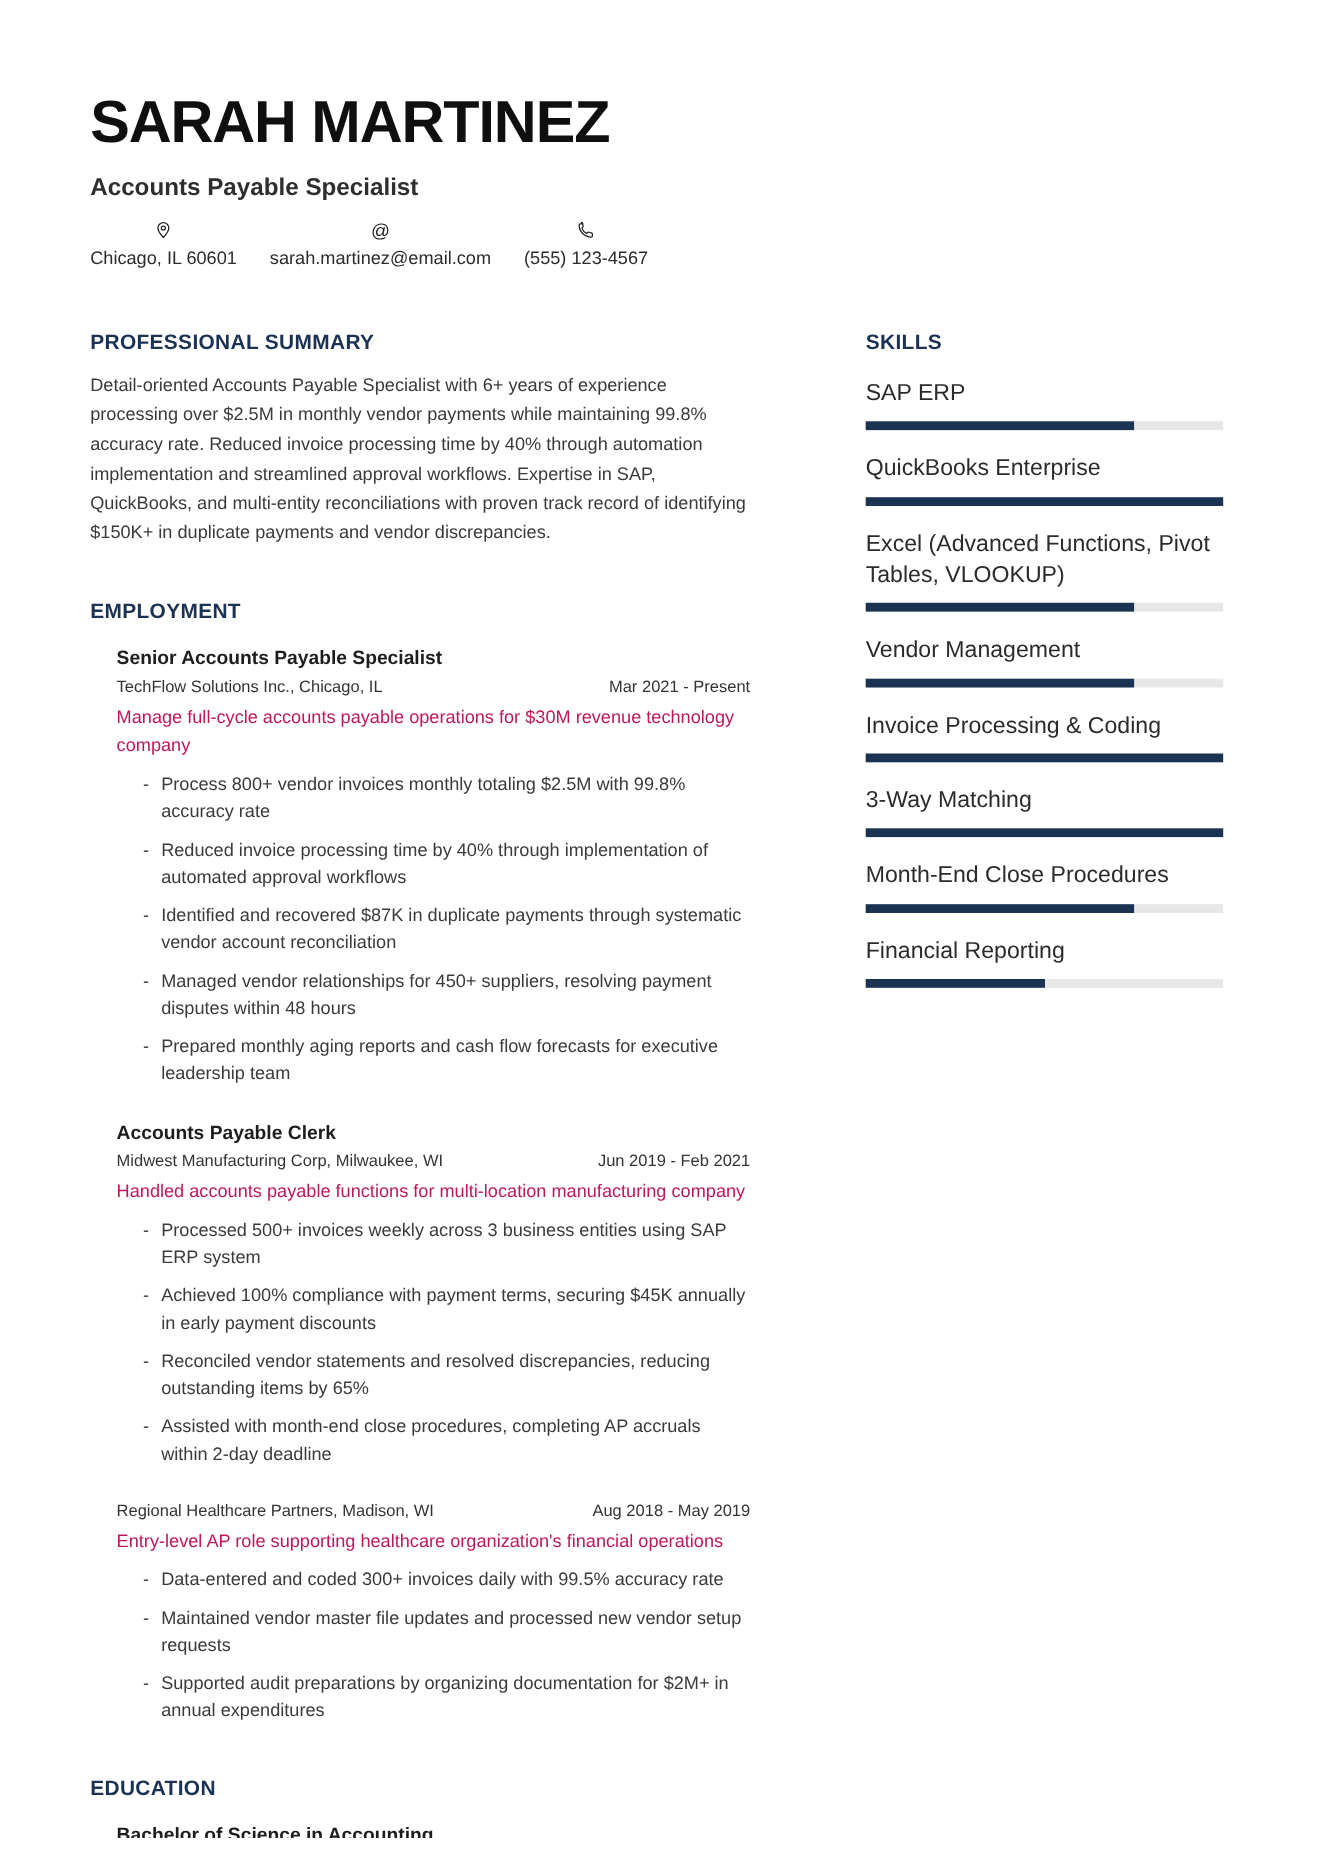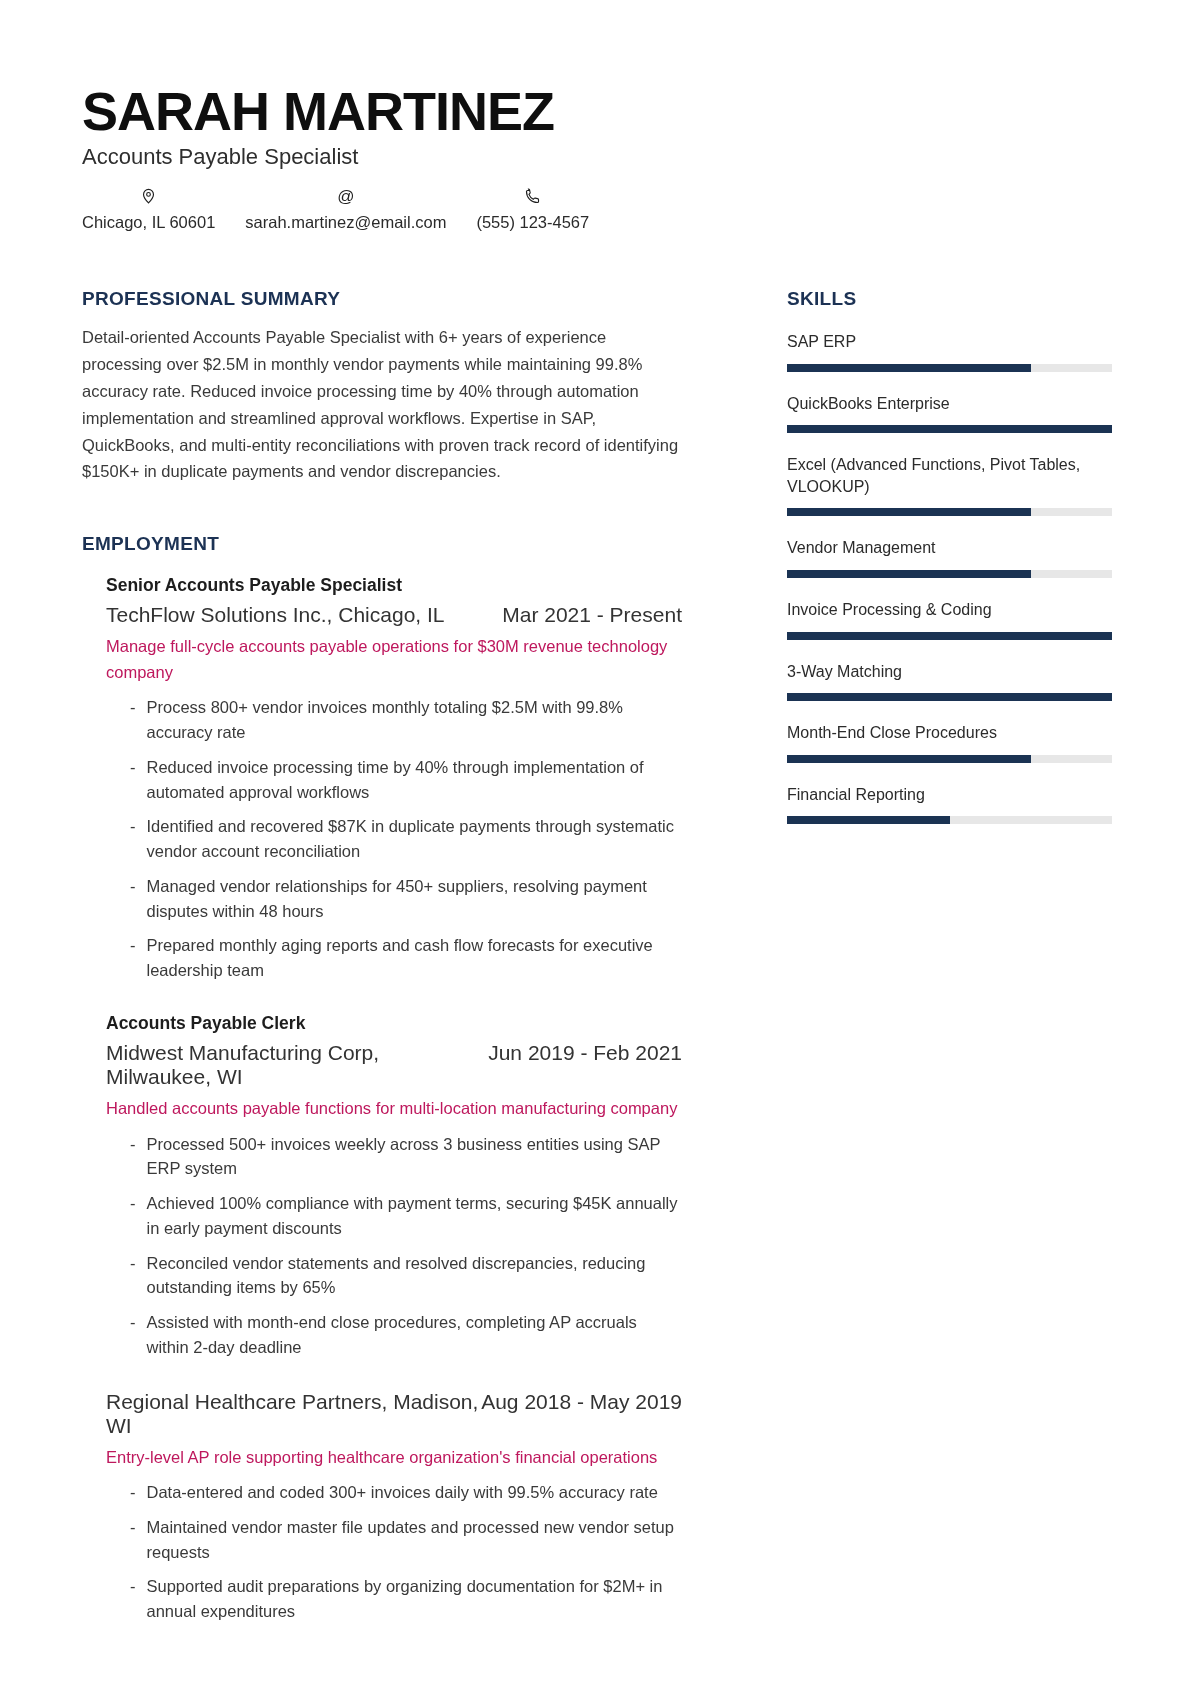--- a/index.html
+++ b/index.html
@@ -16,23 +16,23 @@
   
   .name {
     margin: 0;
     font-size: 54px;
     line-height: 1.0;
     font-weight: 700;
     letter-spacing: -1px;
     color: #0f0f0f;
   }
   .job-headline {
-    margin-top: 6px;
+    margin-top: 19px;
     font-size: 22px;
-    font-weight: 400;
+    font-weight: 700;
     color: #2e2e2e;
   }
   .contact {
     display: flex;
     align-items: center;
     gap: 30px;
     margin-top: 17px;
     font-size: 16.5px;
     color: #2b2b2b;
   }
@@ -51,29 +51,29 @@
     letter-spacing: 0.3px;
     color: #1c3254;
   }
   
   .summary-text { margin: 14px 0 0 0; font-size: 16.5px; line-height: 1.63; color: #3a3a3a; }
   
   .block-section { margin-top: 48px; }
   .job { margin-top: 20px; margin-left: 24px; }
   .job + .job { margin-top: 30px; }
   .job-title { font-size: 17.5px; font-weight: 700; color: #1d1d1d; }
-  .job-meta { display: flex; justify-content: space-between; align-items: baseline; margin-top: 7px; font-size: 21px; color: #333333; }
+  .job-meta { display: flex; justify-content: space-between; align-items: baseline; margin-top: 7px; font-size: 15px; color: #333333; }
   .job-dates { white-space: nowrap; color: #333333; }
   .job-desc { margin-top: 7px; font-size: 16.5px; line-height: 1.55; color: #be185d; }
   .bullets { margin: 10px 0 0 0; padding: 0; list-style: none; }
   .bullet { display: flex; gap: 11px; padding-left: 24px; margin-bottom: 10px; font-size: 16.5px; line-height: 1.5; color: #3a3a3a; }
   .bullet .dash { flex: 0 0 auto; }
   
   .skill { margin-top: 21px; }
-  .skill-label { font-size: 16px; line-height: 1.35; color: #2b2b2b; }
+  .skill-label { font-size: 21px; line-height: 1.35; color: #2b2b2b; }
   .skill-track { margin-top: 11px; width: 100%; height: 8px; background: #e7e7e7; }
   .skill-fill { height: 8px; background: #1b3353; }
 </style>
 </head>
 <body>
 
 <div class="page">
 
   <div>
     <h1 class="name">SARAH MARTINEZ</h1>

